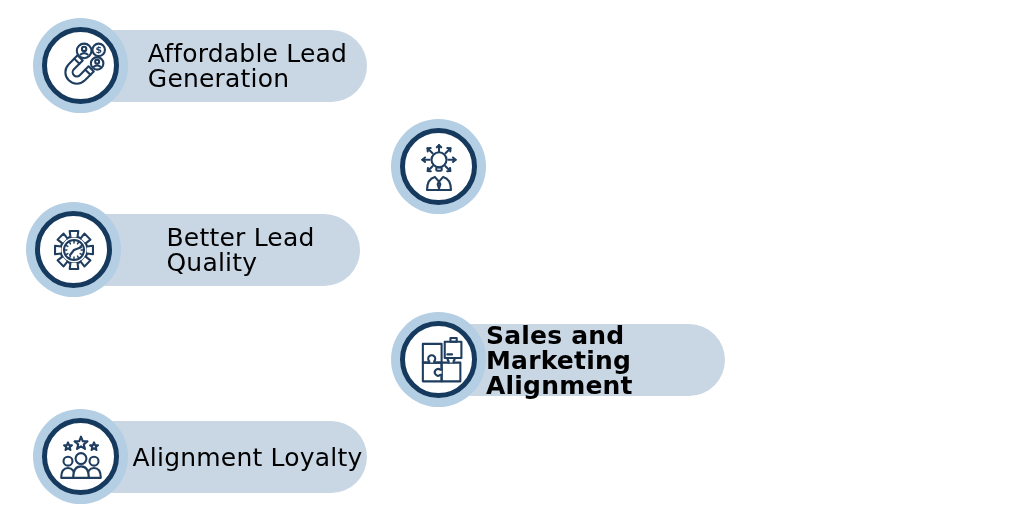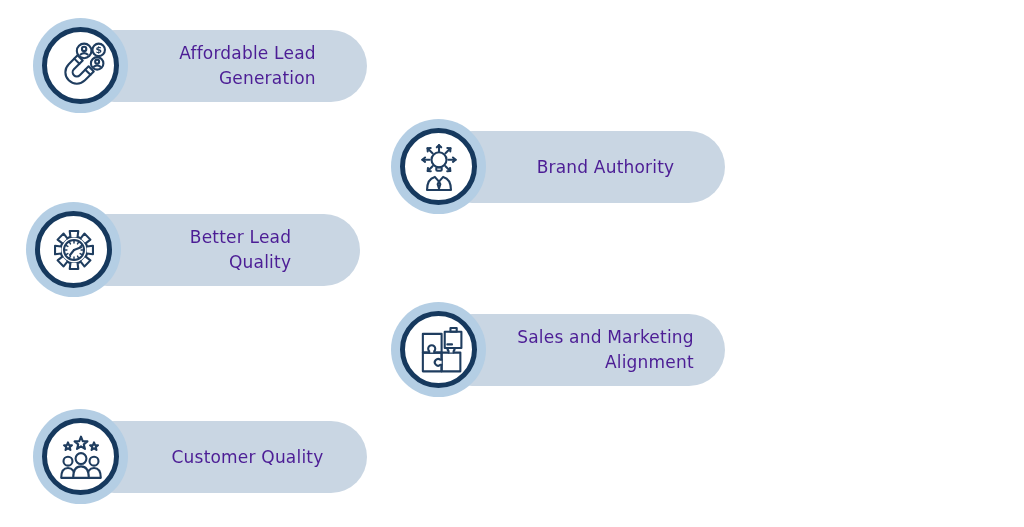--- a/index.html
+++ b/index.html
@@ -18,24 +18,24 @@
     left: 45px; top: 12px;
     width: 289px; height: 72px;
     background: #c9d6e3;
     border-radius: 36px;
     display: flex;
     align-items: center;
     justify-content: center;
     padding-left: 50px;
   }
   .pill-label {
-    color: #4c1d95;
-    font-size: 17px;
+    color: #000000;
+    font-size: 25px;
     line-height: 25px;
-    text-align: right;
+    text-align: left;
     white-space: pre-line;
     letter-spacing: 0.2px;
   }
   .halo {
     position: absolute;
     left: 0; top: 0;
     width: 95px; height: 95px;
     border-radius: 50%;
     background: #b4cee4;
   }
@@ -79,23 +79,20 @@
         <circle class="icf" cx="41" cy="8.5" r="6"></circle>
         <text class="ictxt" x="41" y="11.6" font-size="9" text-anchor="middle">$</text>
         <circle class="icf" cx="39.5" cy="21.5" r="6"></circle>
         <circle class="ic" cx="39.5" cy="19.8" r="1.9"></circle>
         <path class="ic" d="M36.5,24.6 Q39.5,22.2 42.5,24.6"></path>
       </svg>
     </div>
   </div>
 
   <div class="benefit" style="left:391px; top:119px;">
-    <div class="pill">
-      <div class="pill-label">Brand Authority</div>
-    </div>
     <div class="halo"></div>
     <div class="ring">
       <svg width="50" height="50" viewBox="0 0 48 48">
         <line class="ic" x1="24" y1="9" x2="24" y2="3"></line>
         <path class="ic" d="M21.9,5.1 L24,3 L26.1,5.1"></path>
         <line class="ic" x1="17.8" y1="10.8" x2="13" y2="6"></line>
         <path class="ic" d="M13.2,9 L13,6 L16,5.8"></path>
         <line class="ic" x1="30.2" y1="10.8" x2="35" y2="6"></line>
         <path class="ic" d="M32,5.8 L35,6 L34.8,9"></path>
         <line class="ic" x1="15" y1="17" x2="8" y2="17"></line>
@@ -147,21 +144,21 @@
           <line x1="24" y1="15.6" x2="24" y2="17.2" transform="rotate(270 24 24)"></line>
           <line x1="24" y1="15.6" x2="24" y2="17.2" transform="rotate(300 24 24)"></line>
           <line x1="24" y1="15.6" x2="24" y2="17.2" transform="rotate(330 24 24)"></line>
         </g>
         <path class="ic" d="M24,24 L30.8,21.3"></path>
         <path class="ic" d="M24,24 L20.2,28.8"></path>
       </svg>
     </div>
   </div>
 
-  <div class="benefit" style="left:391px; top:302px;">
+  <div class="benefit" style="left:391px; top:312px;font-weight:bold;">
     <div class="pill">
       <div class="pill-label">Sales and Marketing
 Alignment</div>
     </div>
     <div class="halo"></div>
     <div class="ring">
       <svg width="50" height="50" viewBox="0 0 48 48">
         <rect class="ic" x="8.5" y="8.5" width="18" height="18"></rect>
         <rect class="ic" x="8.5" y="26.5" width="18" height="18"></rect>
         <rect class="ic" x="26.5" y="26.5" width="18" height="18"></rect>
@@ -170,21 +167,21 @@
         <path class="icf" d="M33.2,26.5 L33.2,25.2 A3.2,3.2 0 1 1 38,25.2 L38,26.5"></path>
         <rect class="icf" x="29.5" y="6.5" width="16" height="15.5"></rect>
         <rect class="ic" x="35" y="2.8" width="6" height="3.7"></rect>
         <line class="ic" x1="32" y1="18.6" x2="36.5" y2="18.6"></line>
       </svg>
     </div>
   </div>
 
   <div class="benefit" style="left:33px; top:409px;">
     <div class="pill">
-      <div class="pill-label">Customer Quality</div>
+      <div class="pill-label">Alignment Loyalty</div>
     </div>
     <div class="halo"></div>
     <div class="ring">
       <svg width="50" height="50" viewBox="0 0 48 48">
         <path class="ic" d="M24,4.5 L25.65,8.73 L30.18,8.99 L26.66,11.87 L27.82,16.26 L24,13.8 L20.18,16.26 L21.34,11.87 L17.82,8.99 L22.35,8.73 Z"></path>
         <path class="ic" d="M11.5,10 L12.53,12.58 L15.3,12.76 L13.16,14.54 L13.85,17.24 L11.5,15.75 L9.15,17.24 L9.84,14.54 L7.7,12.76 L10.47,12.58 Z"></path>
         <path class="ic" d="M36.5,10 L37.53,12.58 L40.3,12.76 L38.16,14.54 L38.85,17.24 L36.5,15.75 L34.15,17.24 L34.84,14.54 L32.7,12.76 L35.47,12.58 Z"></path>
         <path class="icf" d="M5,44 Q5,34.5 11.5,34.5 Q18,34.5 18,44 Z"></path>
         <path class="icf" d="M30,44 Q30,34.5 36.5,34.5 Q43,34.5 43,44 Z"></path>
         <circle class="icf" cx="11.5" cy="28" r="4.3"></circle>

